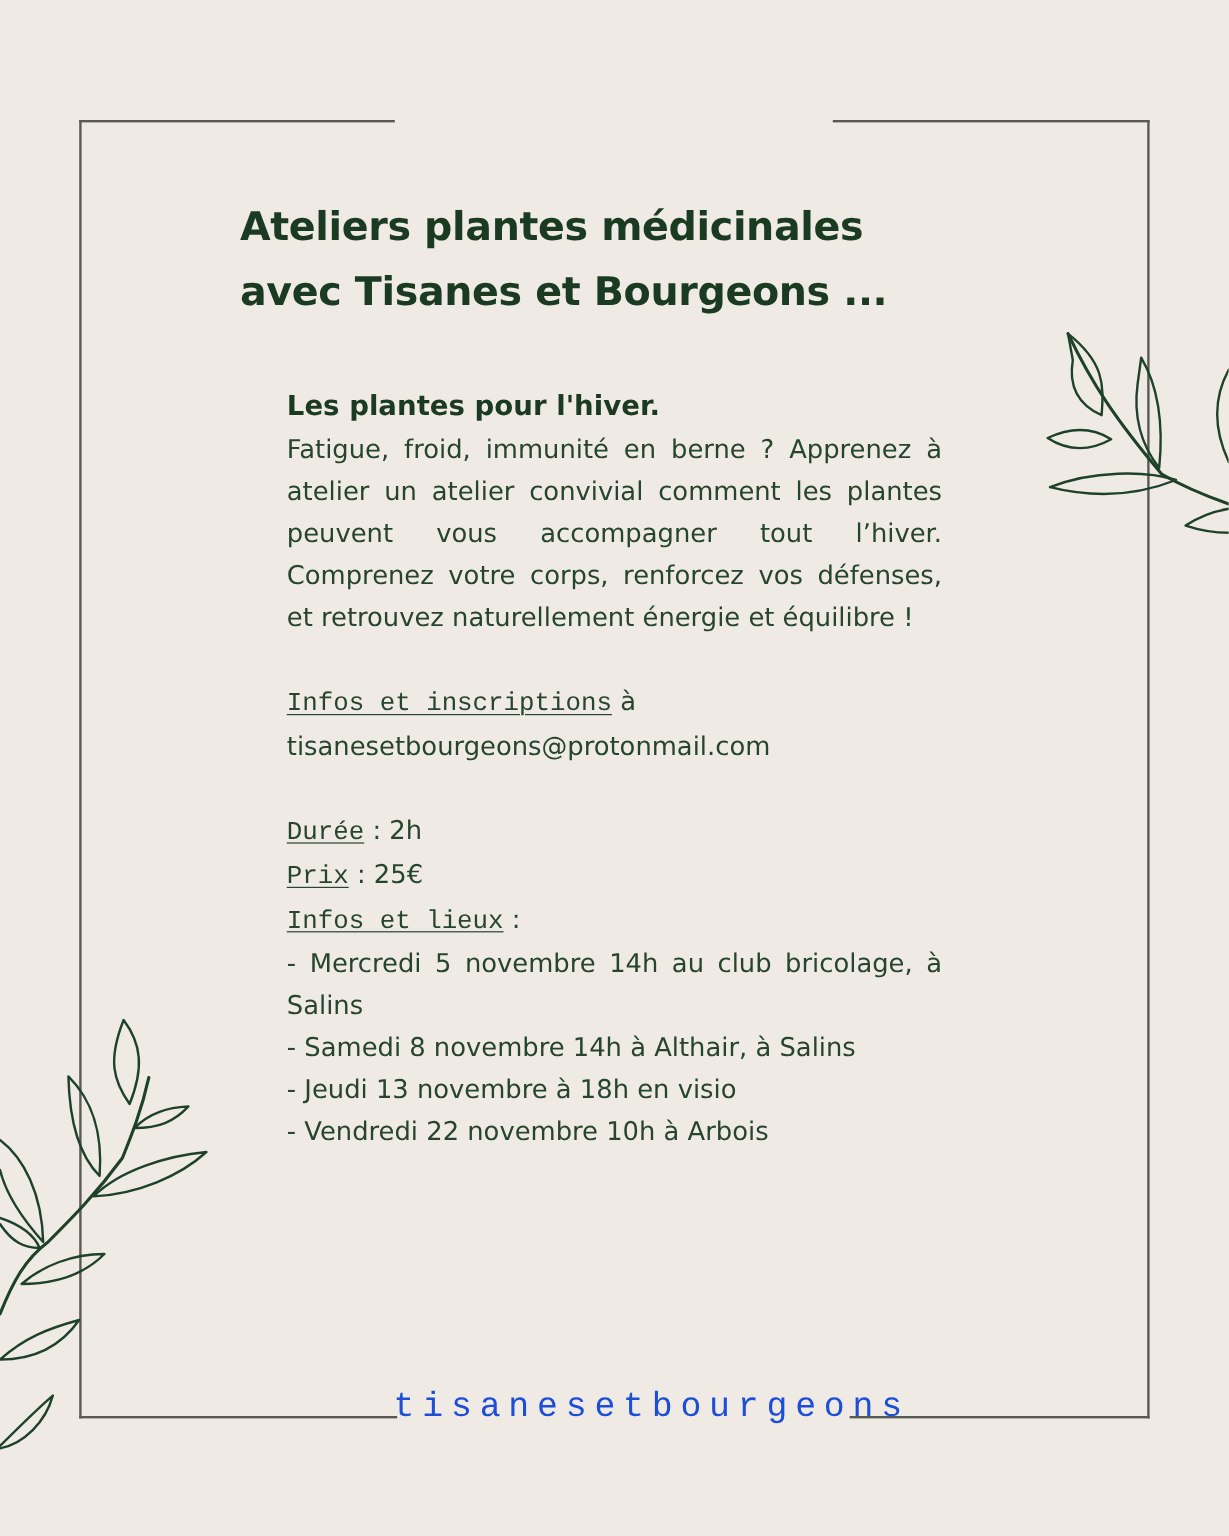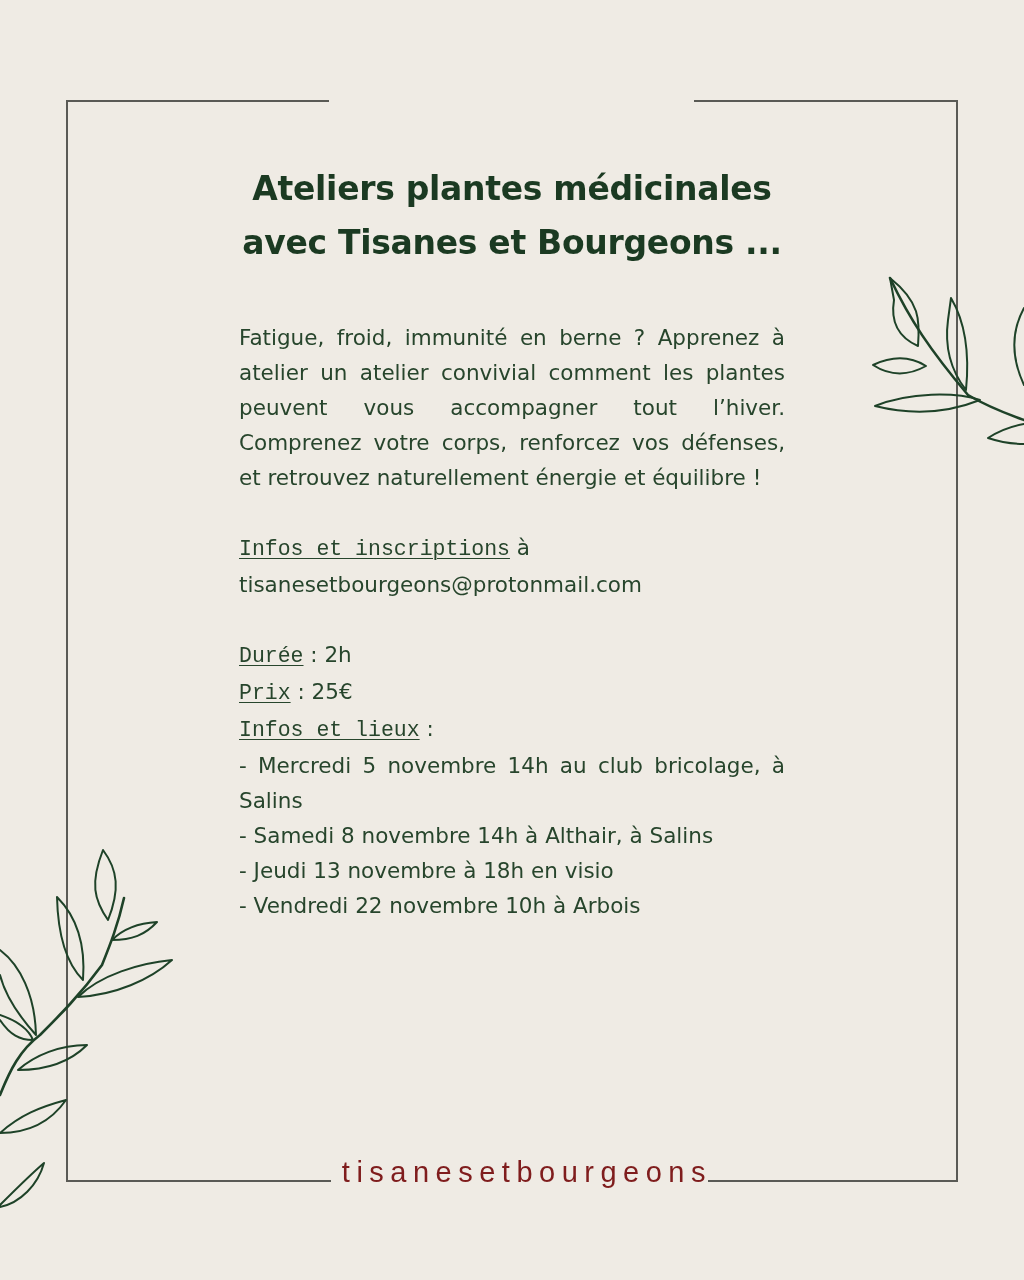--- a/index.html
+++ b/index.html
@@ -13,43 +13,43 @@
   .frame-line { position: absolute; background: #5a5a55; }
   .frame-top-left  { left: 66px; top: 100px; width: 263px; height: 2px; }
   .frame-top-right { left: 694px; top: 100px; width: 264px; height: 2px; }
   .frame-left      { left: 66px; top: 100px; width: 2px; height: 1082px; }
   .frame-right     { left: 956px; top: 100px; width: 2px; height: 1082px; }
   .frame-bottom-left  { left: 66px; top: 1180px; width: 265px; height: 2px; }
   .frame-bottom-right { left: 708px; top: 1180px; width: 250px; height: 2px; }
 
   .title {
     position: absolute; left: 200px; top: 162px; width: 624px;
-    text-align: center;
+    text-align: left;
     font-family: "DejaVu Sans", sans-serif;
     font-weight: bold; font-size: 33px; line-height: 54px;
     color: #1b3a22; letter-spacing: -0.3px;
   }
   .content {
     position: absolute; left: 239px; top: 320px; width: 546px;
     font-family: "DejaVu Sans", sans-serif;
     font-size: 21.5px; line-height: 35px;
     color: #27452c;
   }
   .subtitle { font-weight: bold; font-size: 23px; color: #1b3a22; line-height: 38px; }
   .para { text-align: justify; text-align-last: left; }
   .gap { height: 35px; }
   .u { text-decoration: underline; text-underline-offset: 3px; text-decoration-thickness: 1px; font-family: Liberation Mono, monospace; }
   .justified { text-align: justify; text-align-last: left; }
 
   .signature {
     position: absolute; left: 328px; top: 1156px; width: 384px;
     text-align: right;
-    font-family: Liberation Sans, sans-serif;
+    font-family: Liberation Mono, monospace;
     font-size: 29px; letter-spacing: 6.5px;
-    color: #7f1d1d; font-weight: normal;
+    color: #1d4ed8; font-weight: normal;
   }
   .leaf-svg { position: absolute; }
 </style>
 </head>
 <body>
 
 <div class="frame-line frame-top-left"></div>
 <div class="frame-line frame-top-right"></div>
 <div class="frame-line frame-left"></div>
 <div class="frame-line frame-right"></div>
@@ -95,20 +95,21 @@
 
   <path d="M0 360 C 15 345, 30 330, 44 318 C 38 340, 20 358, 0 362"></path>
 </svg>
 
 <div class="title">
   <div>Ateliers plantes médicinales</div>
   <div>avec Tisanes et Bourgeons ...</div>
 </div>
 
 <div class="content">
+  <div class="subtitle">Les plantes pour l'hiver.</div>
   <div class="para">Fatigue, froid, immunité en berne ? Apprenez à atelier un atelier convivial comment les plantes peuvent vous accompagner tout l’hiver. Comprenez votre corps, renforcez vos défenses, et retrouvez naturellement énergie et équilibre !</div>
 
   <div class="gap"></div>
 
   <div>
     <span class="u">Infos et inscriptions</span><span> à</span>
   </div>
   <div>tisanesetbourgeons@protonmail.com</div>
 
   <div class="gap"></div>

